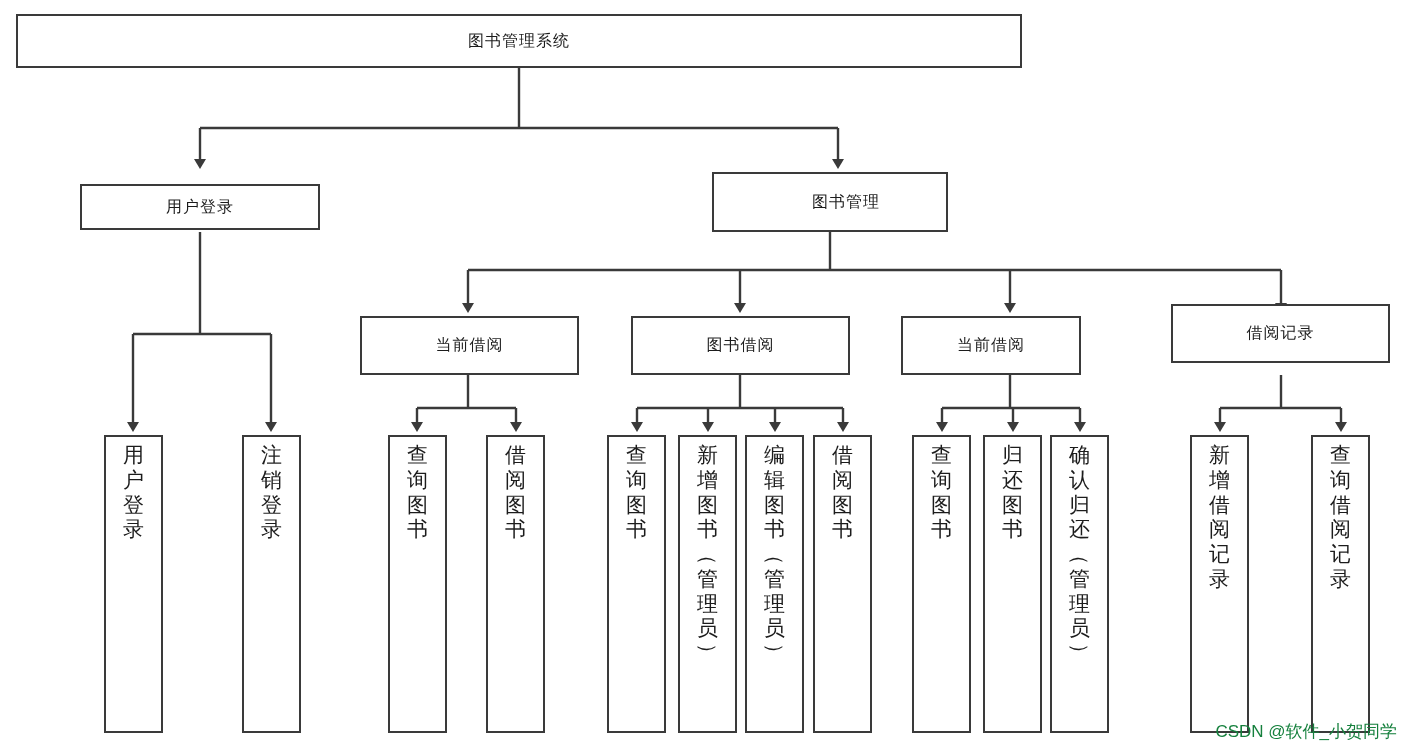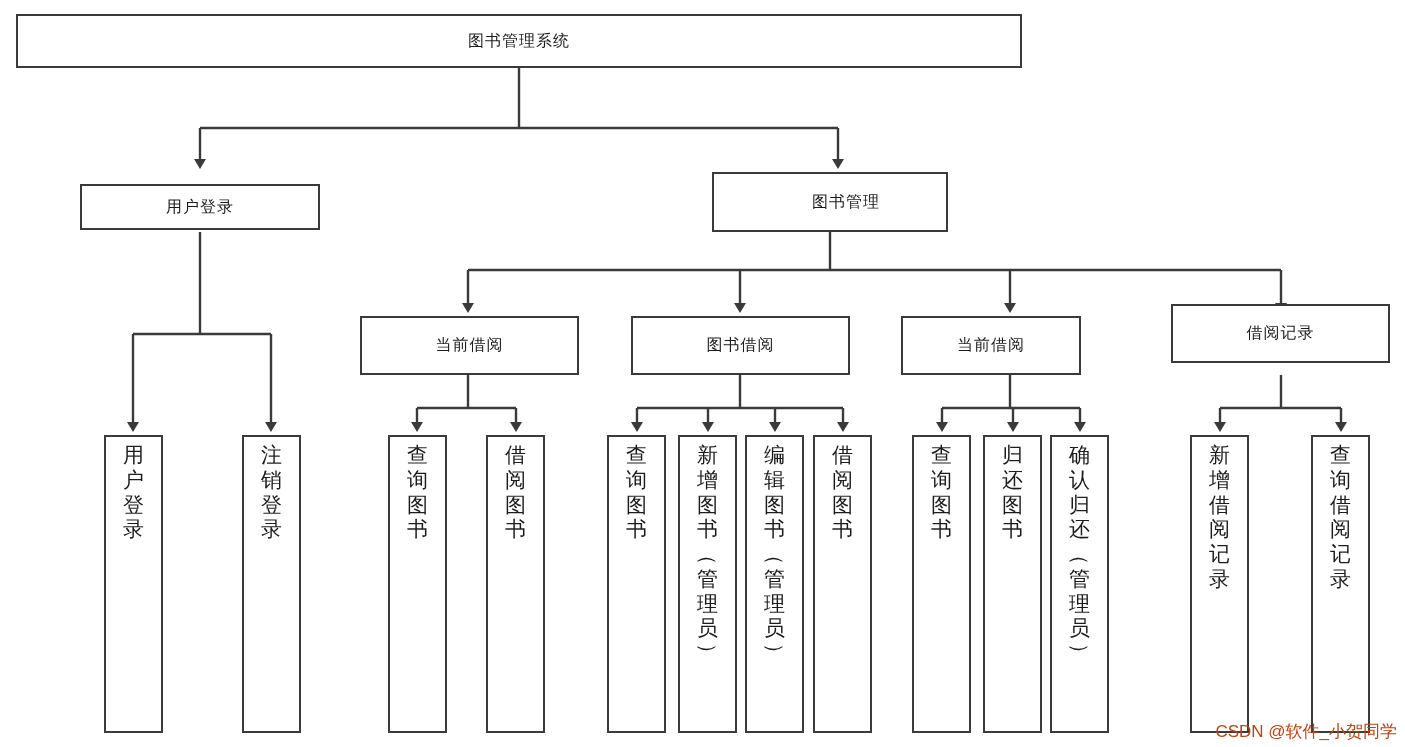--- a/index.html
+++ b/index.html
@@ -56,21 +56,21 @@
     display: block;
   }
   .vtext span.paren {
     transform: rotate(90deg);
   }
   #watermark {
     position: absolute;
     right: 8px;
     bottom: 4px;
     font-size: 17px;
-    color: #c2410c;
+    color: #15803d;
     white-space: nowrap;
     font-family: "Liberation Sans", "DejaVu Sans", sans-serif;
   }
 </style>
 </head>
 <body>
 
 <div id="canvas">
 
   <svg id="connectors" viewBox="0 0 1405 747" xmlns="http://www.w3.org/2000/svg">

